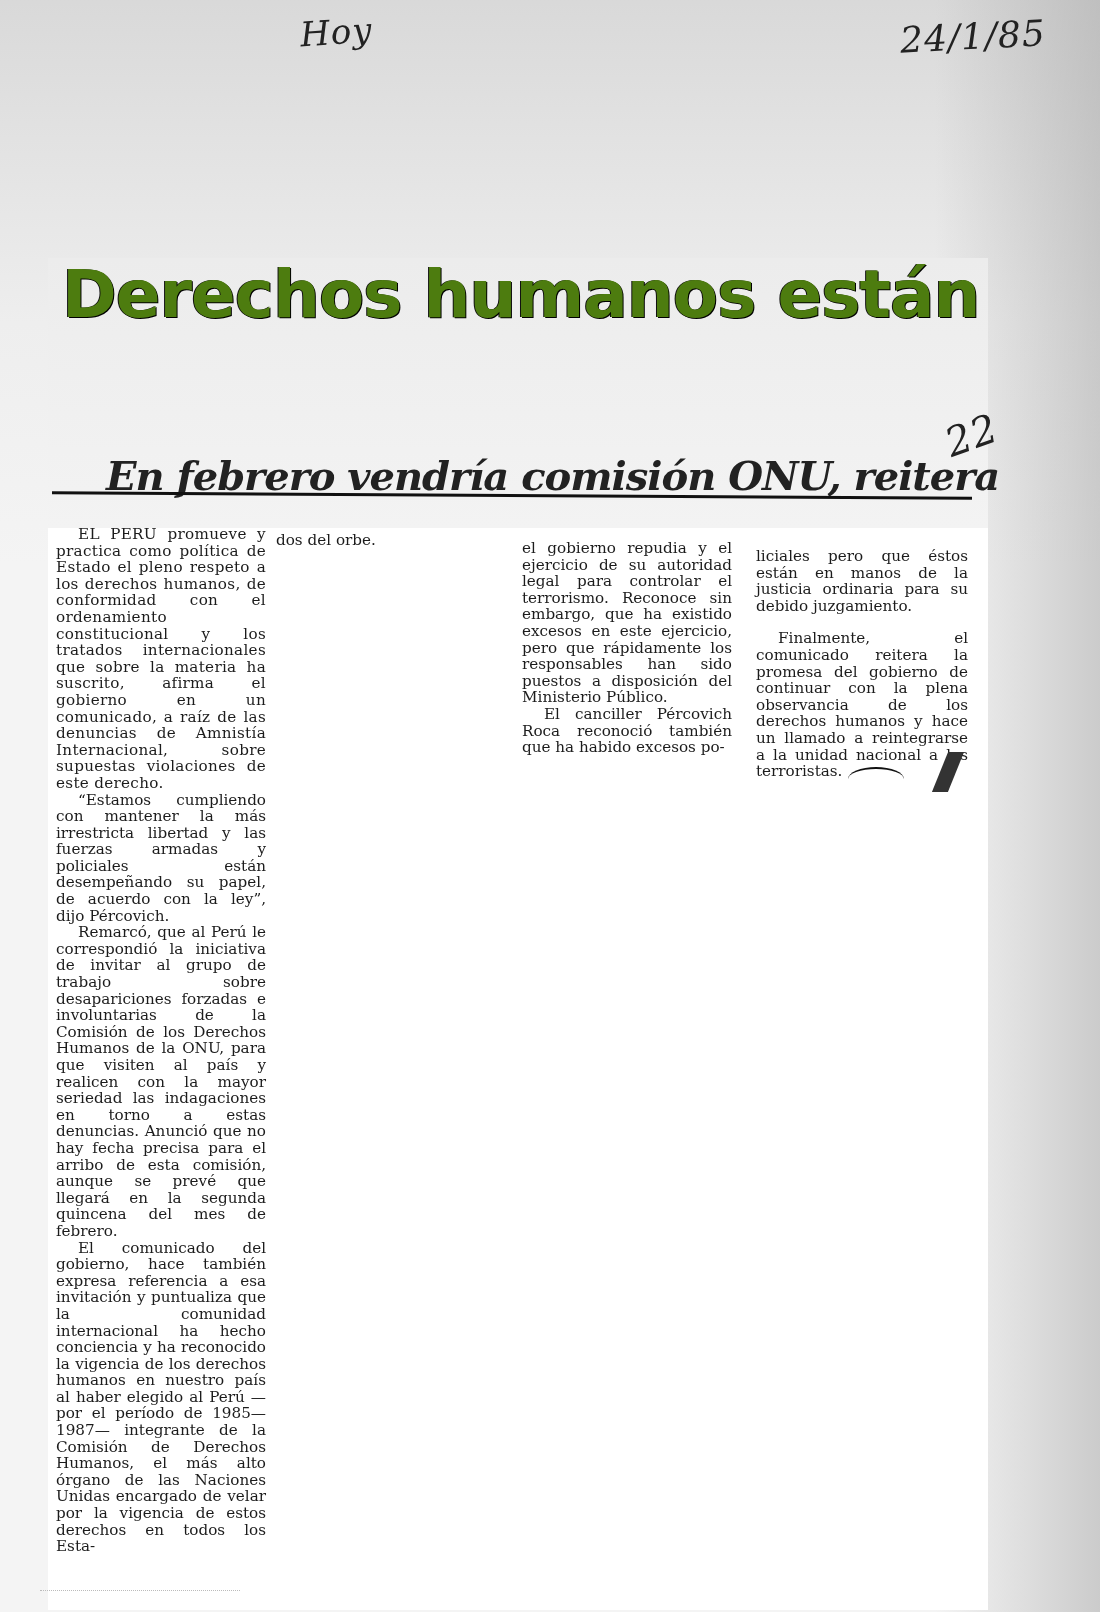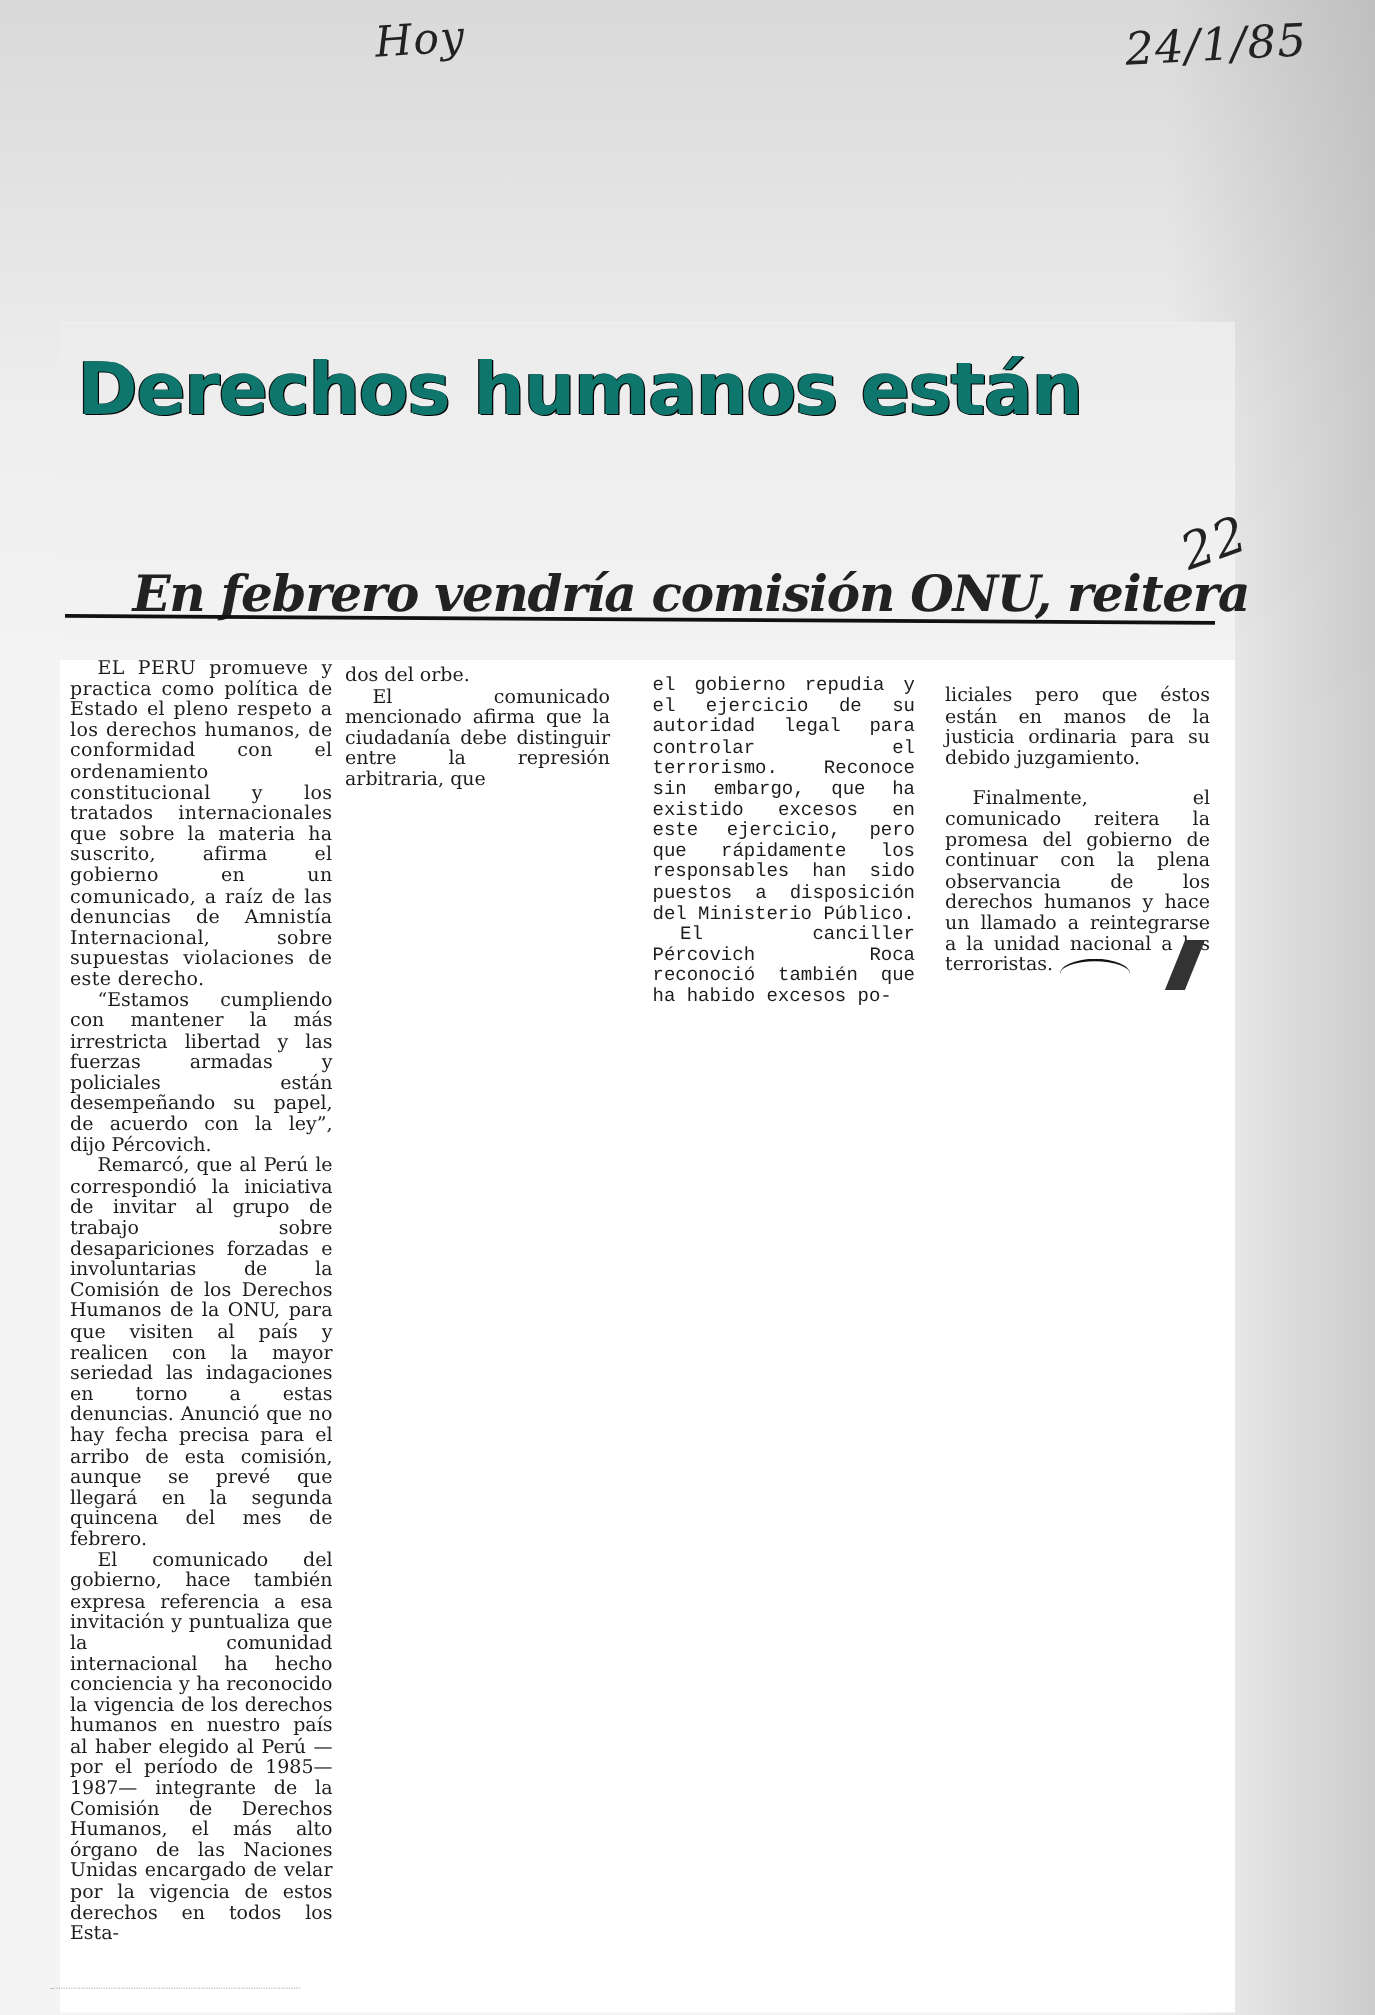--- a/index.html
+++ b/index.html
@@ -59,29 +59,29 @@
       position: absolute;
       left: 48px;
       top: 258px;
       width: 940px;
       height: 270px;
       background: linear-gradient(180deg, #ececec 0%, #f3f3f3 100%);
     }
     .headline {
       position: absolute;
       left: 62px;
-      top: 270px;
+      top: 254px;
       width: 930px;
       margin: 0;
       font-family: "DejaVu Sans", sans-serif;
       font-weight: 900;
-      font-size: 58px;
+      font-size: 66px;
       line-height: 82px;
       letter-spacing: -1px;
-      color: #0f766e;
+      color: #4d7c0f;
       text-shadow: 1px 1px 0 #000, -1px 0 0 #111;
     }
     .headline .line2 {
       display: block;
       padding-left: 40px;
     }
     .subheadline {
       position: absolute;
       left: 90px;
       top: 432px;
@@ -115,21 +115,21 @@
       text-indent: 22px;
     }
     .column p.noindent {
       text-indent: 0;
     }
     .column p.gap {
       margin-top: 16px;
     }
     .col1 { left: 56px;  top: 526px; width: 210px; }
     .col2 { left: 276px; top: 532px; width: 212px; }
-    .col3 { left: 522px; top: 540px; width: 210px; font-family: Liberation Mono, monospace; }
+    .col3 { left: 522px; top: 540px; width: 210px; }
     .col4 { left: 756px; top: 548px; width: 212px; }
     .lead {
       letter-spacing: 0.3px;
     }
     .end-swoosh {
       position: absolute;
       left: 848px;
       top: 767px;
       width: 56px;
       height: 22px;
@@ -177,21 +177,20 @@
 
 <div class="column col1">
   <p class="lead">EL PERU promueve y practica como política de Estado el pleno respeto a los derechos humanos, de conformidad con el ordenamiento constitucional y los tratados internacionales que sobre la materia ha suscrito, afirma el gobierno en un comunicado, a raíz de las denuncias de Amnistía Internacional, sobre supuestas violaciones de este derecho.</p>
   <p>“Estamos cumpliendo con mantener la más irrestricta libertad y las fuerzas armadas y policiales están desempeñando su papel, de acuerdo con la ley”, dijo Pércovich.</p>
   <p>Remarcó, que al Perú le correspondió la iniciativa de invitar al grupo de trabajo sobre desapariciones forzadas e involuntarias de la Comisión de los Derechos Humanos de la ONU, para que visiten al país y realicen con la mayor seriedad las indagaciones en torno a estas denuncias. Anunció que no hay fecha precisa para el arribo de esta comisión, aunque se prevé que llegará en la segunda quincena del mes de febrero.</p>
   <p>El comunicado del gobierno, hace también expresa referencia a esa invitación y puntualiza que la comunidad internacional ha hecho conciencia y ha reconocido la vigencia de los derechos humanos en nuestro país al haber elegido al Perú —por el período de 1985—1987— integrante de la Comisión de Derechos Humanos, el más alto órgano de las Naciones Unidas encargado de velar por la vigencia de estos derechos en todos los Esta-</p>
 </div>
 
 <div class="column col2">
   <p class="noindent">dos del orbe.</p>
-  <p>El comunicado mencionado afirma que la ciudadanía debe distinguir entre la represión arbitraria, que</p>
 </div>
 
 <div class="column col3">
   <p class="noindent">el gobierno repudia y el ejercicio de su autoridad legal para controlar el terrorismo. Reconoce sin embargo, que ha existido excesos en este ejercicio, pero que rápidamente los responsables han sido puestos a disposición del Ministerio Público.</p>
   <p>El canciller Pércovich Roca reconoció también que ha habido excesos po-</p>
 </div>
 
 <div class="column col4">
   <p class="noindent">liciales pero que éstos están en manos de la justicia ordinaria para su debido juzgamiento.</p>
   <p class="gap">Finalmente, el comunicado reitera la promesa del gobierno de continuar con la plena observancia de los derechos humanos y hace un llamado a reintegrarse a la unidad nacional a los terroristas.</p>

